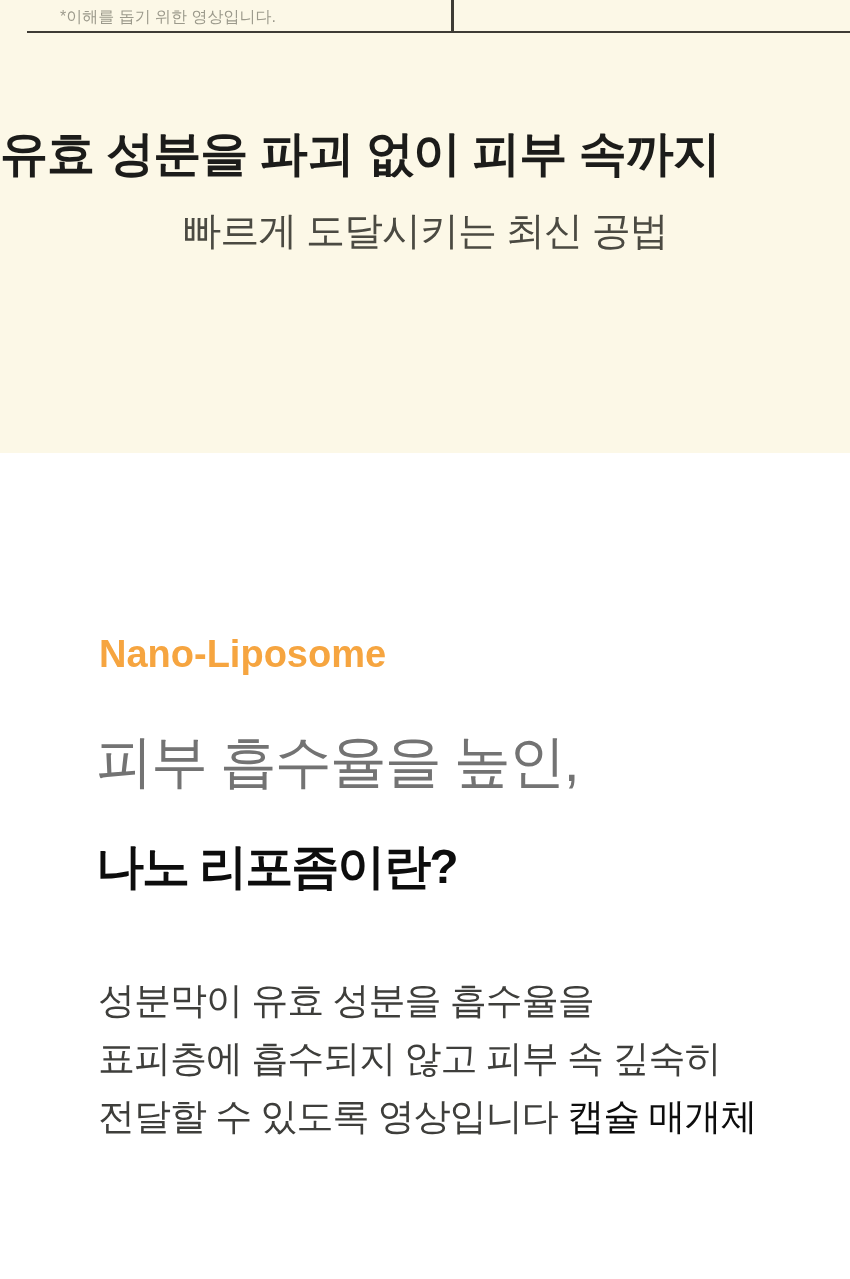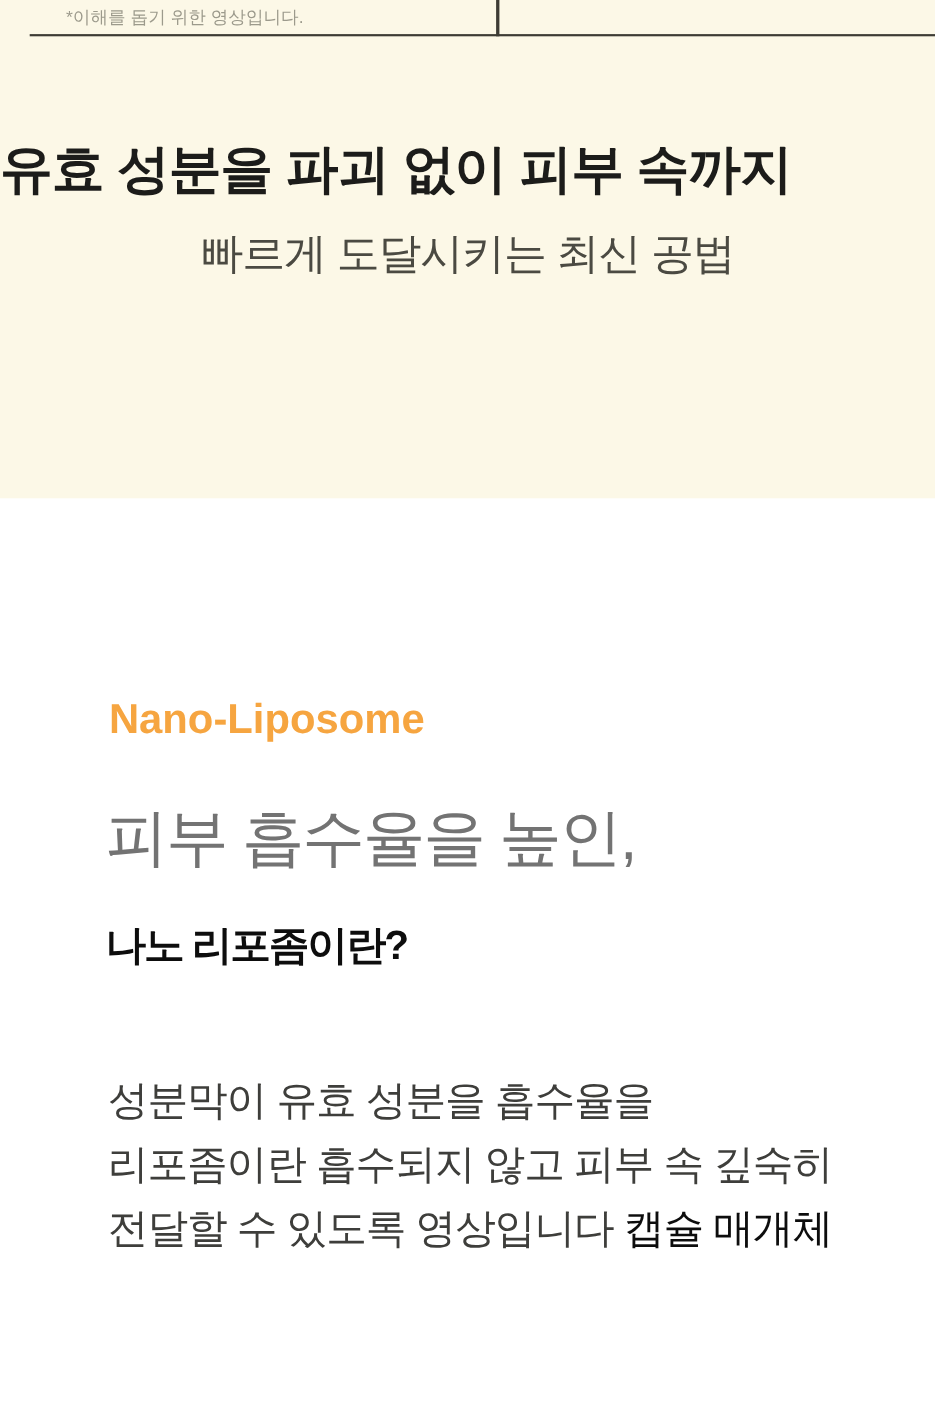--- a/index.html
+++ b/index.html
@@ -87,21 +87,21 @@
     top: 724px; left: 96px;
     font-size: 57px;
     font-weight: 400;
     letter-spacing: -2px;
     color: #737373;
     white-space: nowrap;
   }
   .section-heading-2 {
     position: absolute;
     top: 835px; left: 96px;
-    font-size: 37px;
+    font-size: 48px;
     font-weight: 800;
     letter-spacing: -2px;
     color: #0d0d0d;
     white-space: nowrap;
   }
   .section-body {
     position: absolute;
     top: 972px; left: 98px;
     font-size: 37px;
     font-weight: 400;
@@ -133,17 +133,17 @@
   <div class="hero-subtitle">빠르게 도달시키는 최신 공법</div>
 
   <div class="eyebrow">Nano-Liposome</div>
 
   <div class="section-heading-1">피부 흡수율을 높인,</div>
 
   <div class="section-heading-2">나노 리포좀이란?</div>
 
   <div class="section-body">
     <span>성분막이 유효 성분을 흡수율을</span><br>
-    <span>리포좀이란 흡수되지 않고 피부 속 깊숙히</span><br>
+    <span>표피층에 흡수되지 않고 피부 속 깊숙히</span><br>
     <span>전달할 수 있도록 영상입니다 </span><span class="emph">캡슐 매개체</span>
   </div>
 
 </div>
 
 </body></html>

